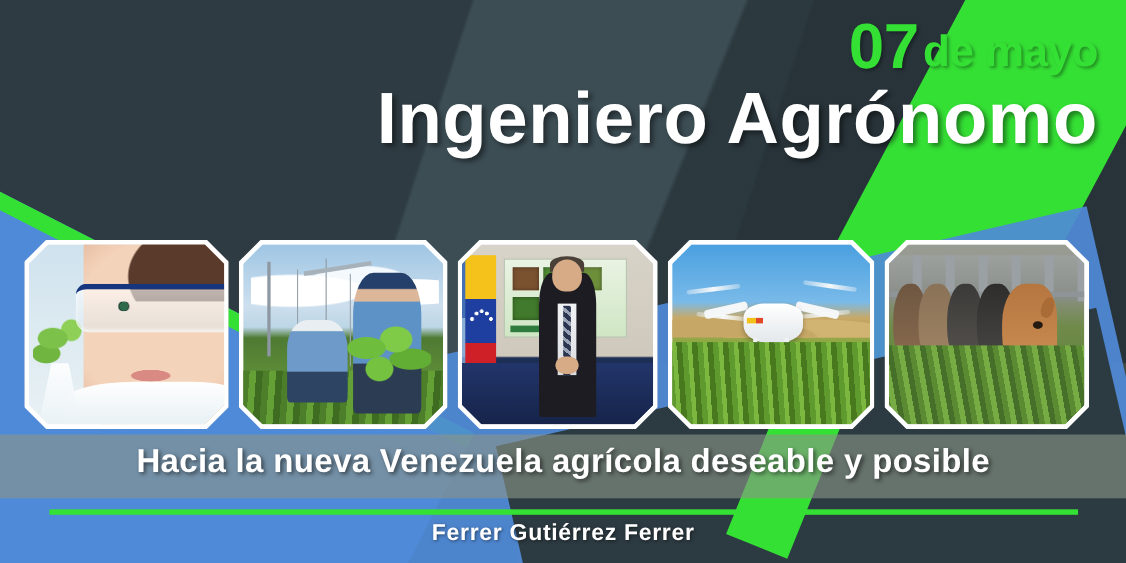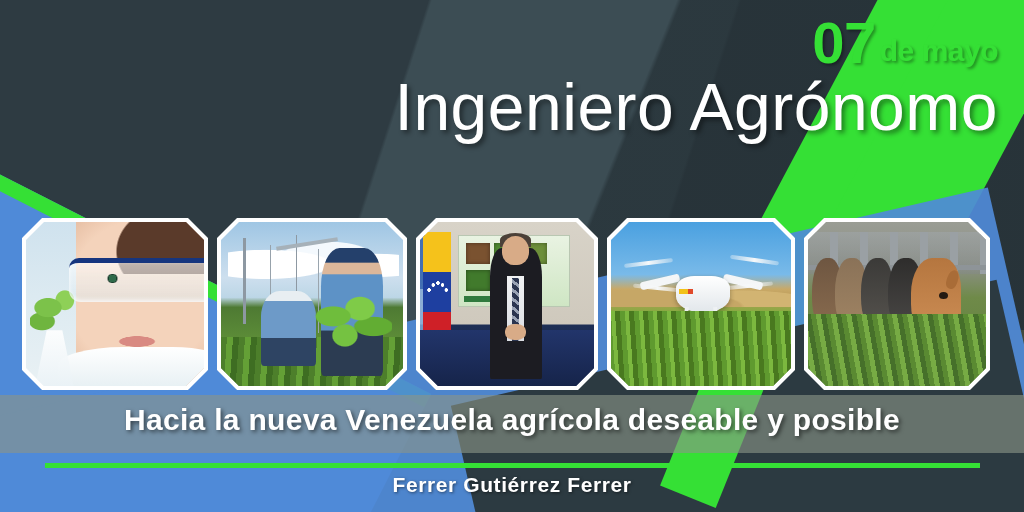--- a/index.html
+++ b/index.html
@@ -119,32 +119,32 @@
   }
   .line-date{
     color:#35e035;
     font-weight:bold;
     letter-spacing:-.5px;
     line-height:1;
     text-shadow:2px 2px 3px rgba(0,0,0,.35);
     margin-bottom:4px;
   }
   .line-date .num{font-size:58px;vertical-align:-2px;}
-  .line-date .mo{font-size:30px;margin-left:4px;}
+  .line-date .mo{font-size:40px;margin-left:4px;}
   .line-sub{
     color:#ffffff;
     font-weight:bold;
     font-size:45px;
     line-height:1.05;
     letter-spacing:.5px;
     text-shadow:2px 2px 4px rgba(0,0,0,.4);
   }
   .line-main{
     color:#ffffff;
-    font-weight:normal;
+    font-weight:bold;
     font-size:66px;
     line-height:1.02;
     letter-spacing:.5px;
     margin-top:-2px;
     text-shadow:3px 3px 5px rgba(0,0,0,.45);
     padding-left:15px;
   }
 
   
   .strip{

